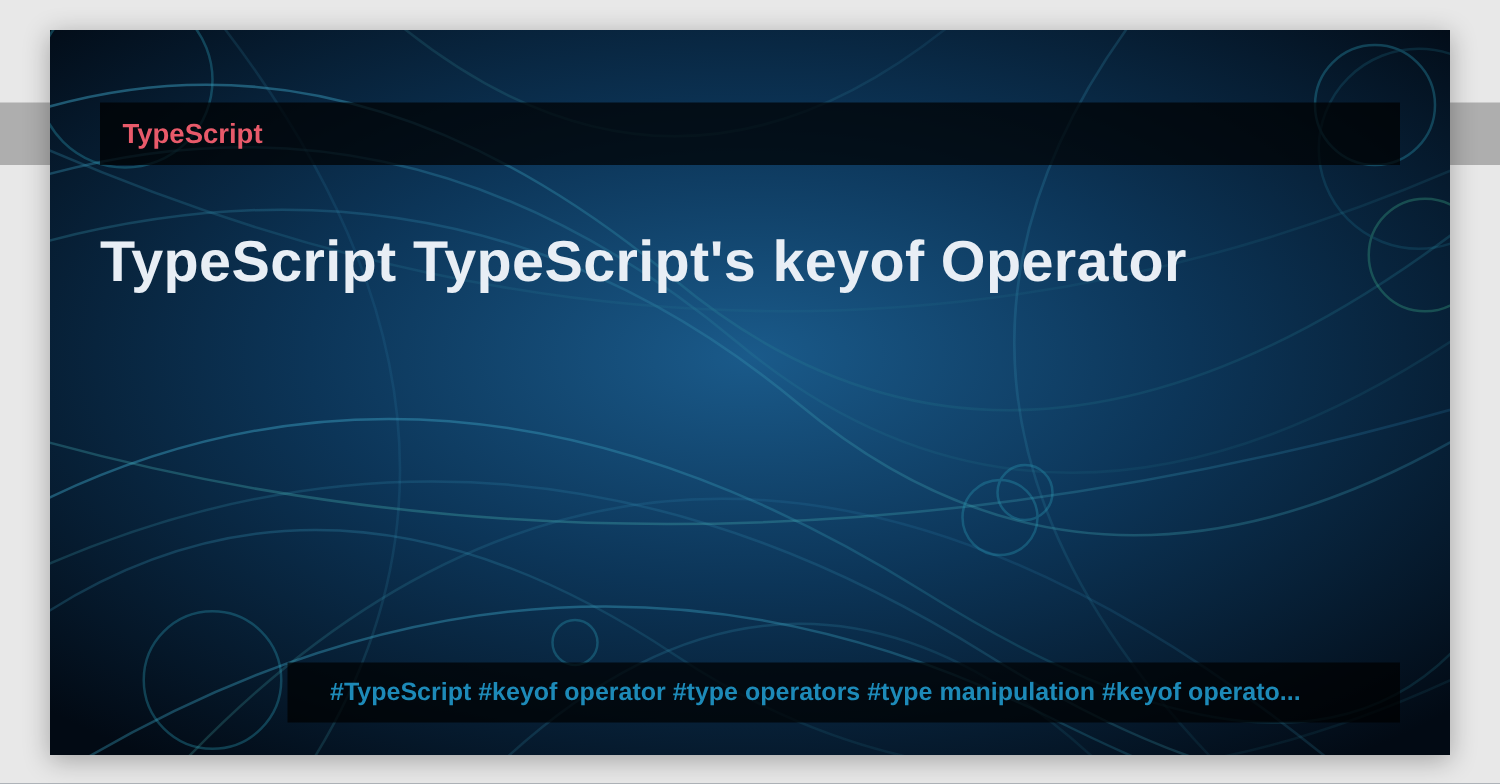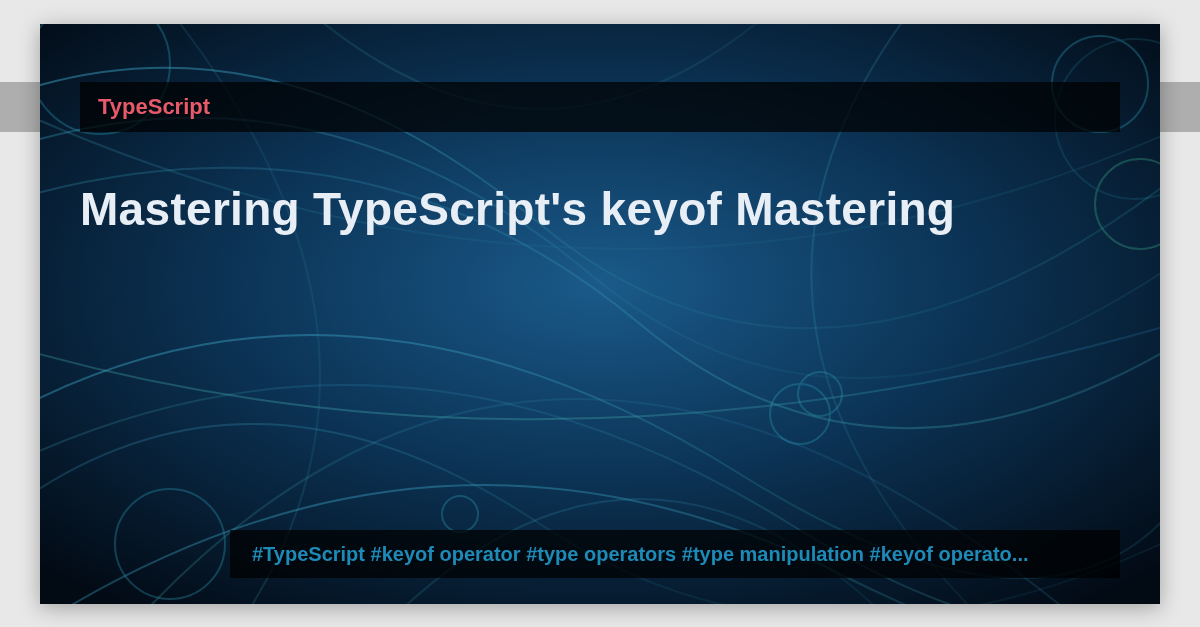--- a/index.html
+++ b/index.html
@@ -83,21 +83,21 @@
   }
   .tag-bar {
     position: absolute;
     bottom: 26px;
     left: 190px;
     right: 40px;
     height: 48px;
     background: rgba(0,0,0,0.72);
     display: flex;
     align-items: center;
-    padding: 0 22px;
+    padding: 0 34px;
     overflow: hidden;
     white-space: nowrap;
   }
   .tags {
     color: #1d8ab8;
     font-size: 20px;
     font-weight: bold;
   }
 </style>
 </head>
@@ -150,21 +150,21 @@
       <circle cx="1100" cy="180" r="45" stroke="#3aa585"></circle>
       <circle cx="420" cy="490" r="18"></circle>
     </g>
   </svg>
 
   <div class="content">
     <div class="category-bar">
       <span class="category-label">TypeScript</span>
     </div>
 
-    <h1 class="title">Mastering TypeScript's keyof Mastering</h1>
+    <h1 class="title">TypeScript TypeScript's keyof Operator</h1>
 
 
     <div class="tag-bar">
       <span class="tags">#TypeScript #keyof operator #type operators #type manipulation #keyof operato...</span>
     </div>
   </div>
 
 </div>
 
 </body></html>

